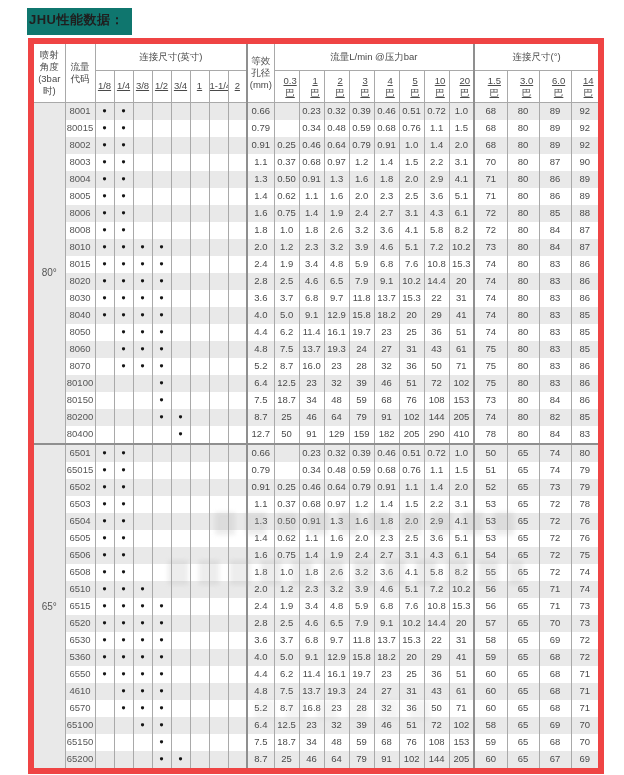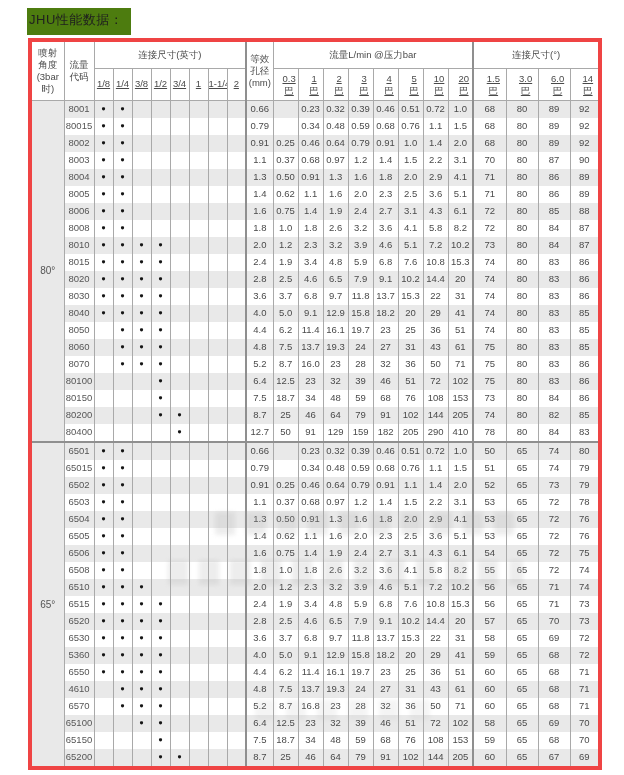--- a/index.html
+++ b/index.html
@@ -3,29 +3,29 @@
 <meta charset="utf-8">
 <style>
   html,body { margin:0; padding:0; }
   body {
     width:624px; height:775px; background:#ffffff; position:relative; overflow:hidden;
     font-family:"Liberation Sans","DejaVu Sans",sans-serif; color:#4a4a4a;
     -webkit-font-smoothing:antialiased;
   }
   .title {
     position:absolute; left:27px; top:8px;
-    background:#4d7c0f; color:#1f1f1f;
-    font-size:13px; font-weight:normal; letter-spacing:0.5px;
+    background:#0f766e; color:#1f1f1f;
+    font-size:13px; font-weight:bold; letter-spacing:0.5px;
     padding:3px 8px 6px 2px;
   }
   table.spec {
     position:absolute; left:28px; top:38px; width:570px;
     border-collapse:collapse; table-layout:fixed;
     font-size:9.5px; line-height:1.15;
-    border:4px solid #ef4444;
+    border:6px solid #ef4444;
   }
   th, td {
     border-left:1px solid #a9a9a9;
     text-align:center; vertical-align:middle;
     padding:0; font-weight:normal; color:#4a4a4a;
     overflow:hidden; white-space:nowrap;
   }
   thead th { border-bottom:1px solid #a9a9a9; background:#ffffff; }
   thead tr.group-row th { height:26px; }
   thead tr.sub-row th { height:31px;text-decoration:underline; }

